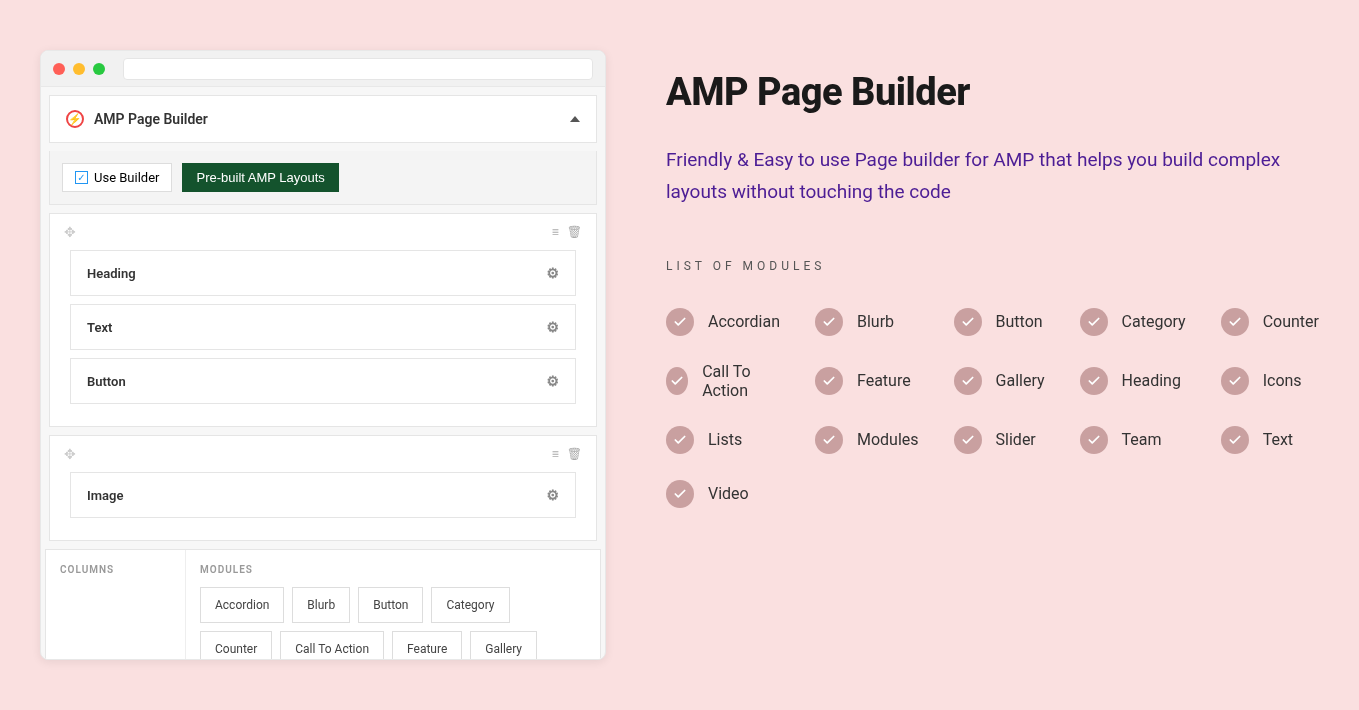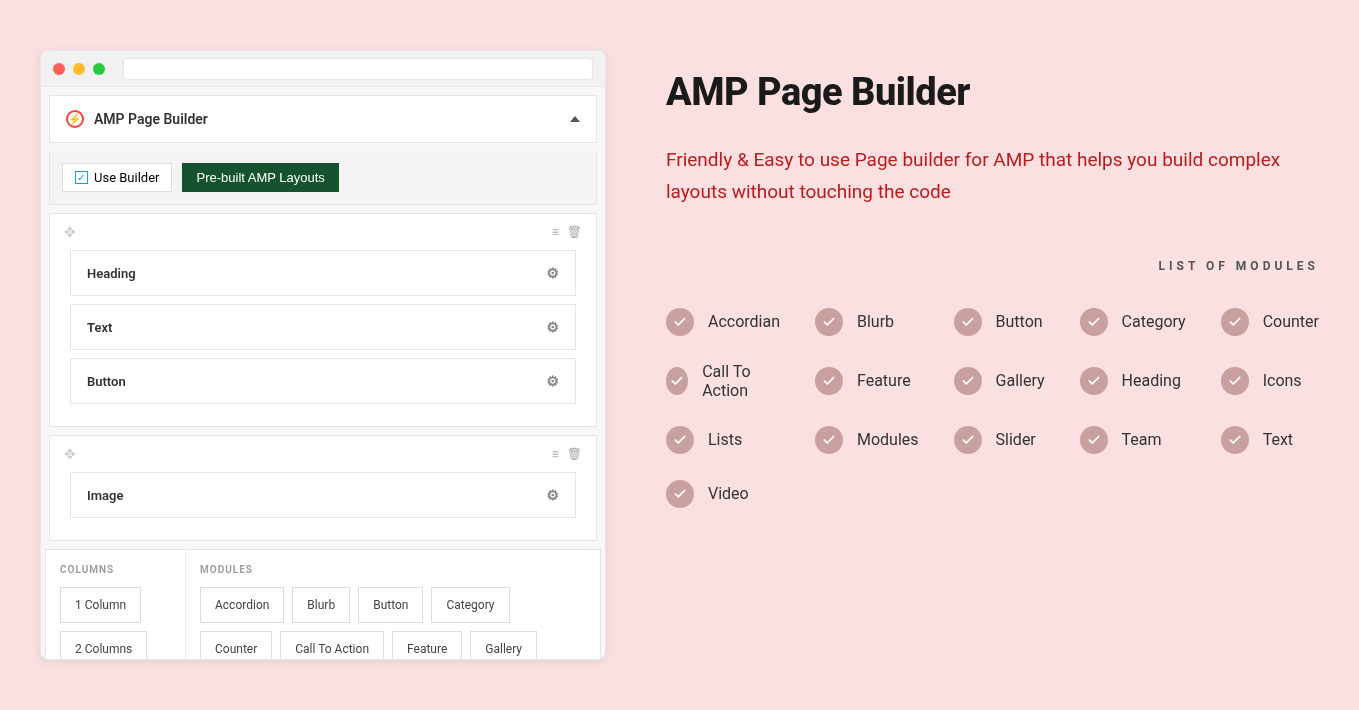--- a/index.html
+++ b/index.html
@@ -189,31 +189,31 @@
 }
 .title {
   font-size: 38px;
   font-weight: 800;
   color: #1a1a1a;
   margin-bottom: 30px;
   letter-spacing: -0.5px;
 }
 .desc {
   font-size: 19px;
-  color: #b91c1c;
+  color: #4c1d95;
   line-height: 1.7;
   margin-bottom: 50px;
 }
 .list-label {
-  text-align: right;
+  text-align: left;
   font-size: 12px;
   letter-spacing: 4px;
   color: #555;
   margin-bottom: 35px;
-  font-weight: 700;
+  font-weight: 400;
 }
 .module-grid {
   display: grid;
   grid-template-columns: repeat(5, 1fr);
   gap: 26px 35px;
 }
 .mod-item {
   display: flex;
   align-items: center;
   gap: 14px;
@@ -290,24 +290,20 @@
         <div class="module-row">
           <span>Image</span>
           <span class="gear">⚙</span>
         </div>
       </div>
     </div>
 
   <div class="bottom-panel">
     <div class="col-section">
       <div class="panel-label">Columns</div>
-      <div class="chip-wrap" id="column-chips">
-          <div class="chip">1 Column</div>
-          <div class="chip">2 Columns</div>
-        </div>
     </div>
     <div class="mod-section">
       <div class="panel-label">Modules</div>
       <div class="chip-wrap" id="module-chips">
           <div class="chip">Accordion</div>
           <div class="chip">Blurb</div>
           <div class="chip">Button</div>
           <div class="chip">Category</div>
           <div class="chip">Counter</div>
           <div class="chip">Call To Action</div>

